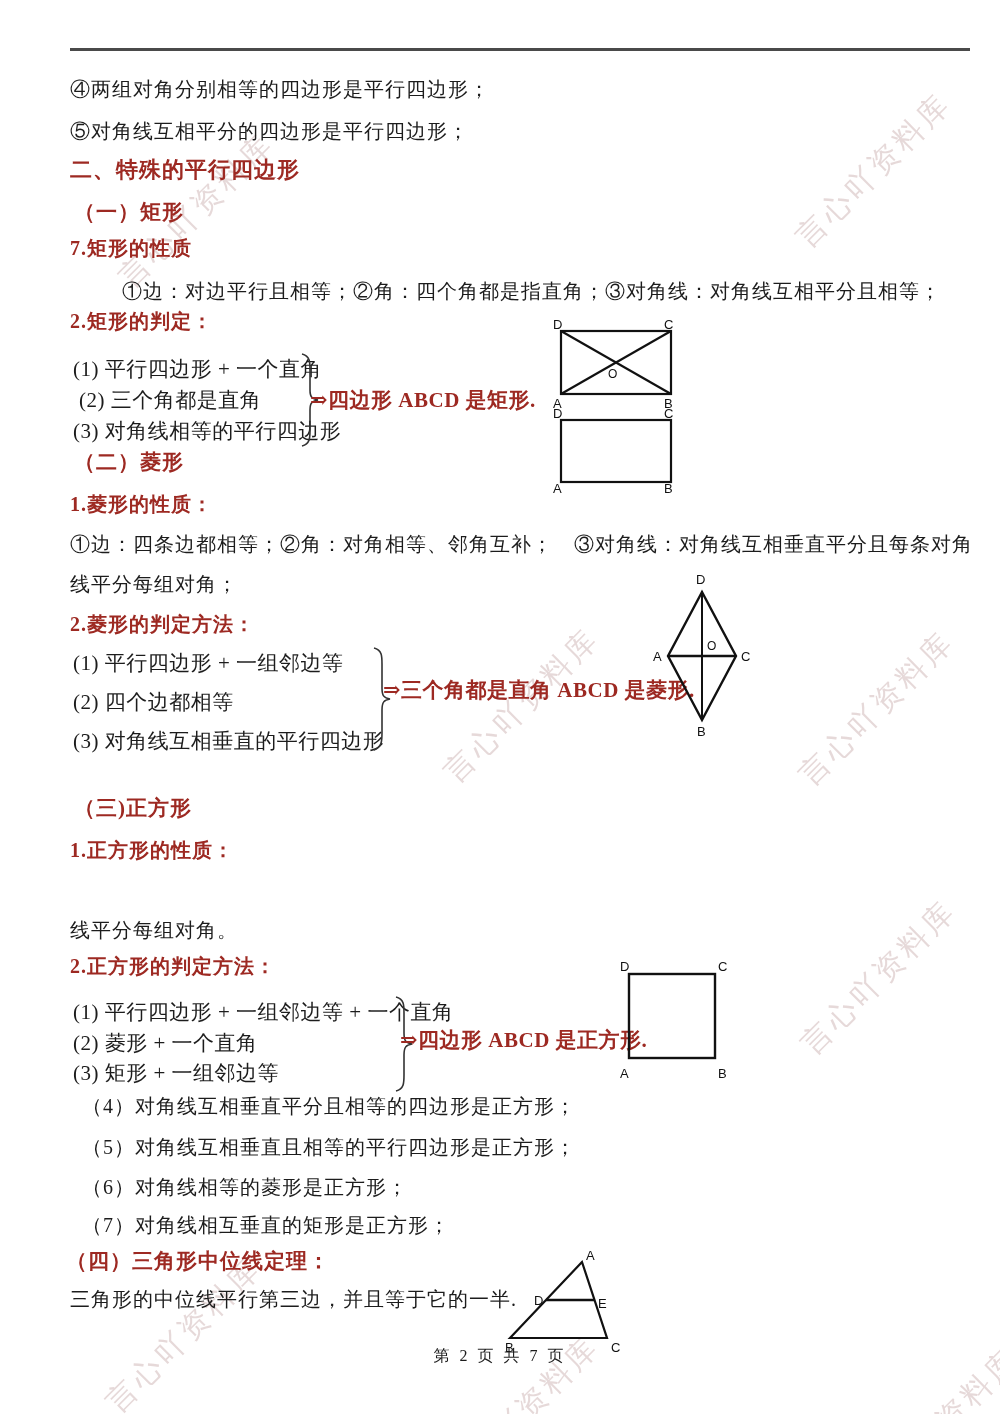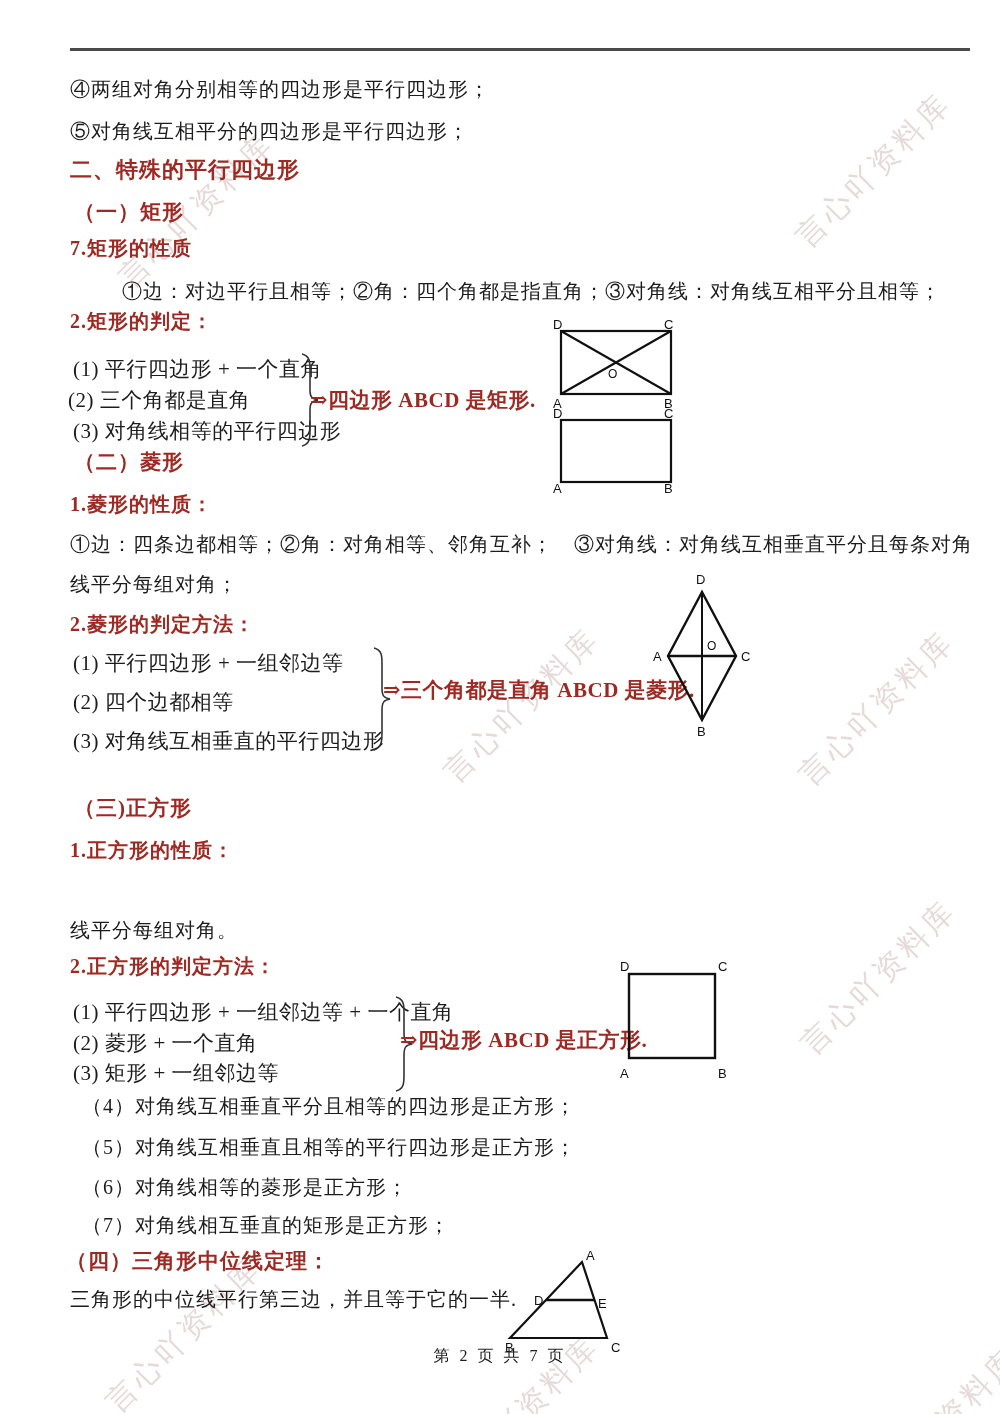--- a/index.html
+++ b/index.html
@@ -72,21 +72,21 @@
   <div class="t" style="left:70px;top:78px;">④两组对角分别相等的四边形是平行四边形；</div>
   <div class="t" style="left:70px;top:120px;">⑤对角线互相平分的四边形是平行四边形；</div>
 
   <div class="t red h-main" style="left:70px;top:157px;">二、特殊的平行四边形</div>
 
   <div class="t red h-sub" style="left:74px;top:200px;">（一）矩形</div>
   <div class="t red h-num" style="left:70px;top:237px;">7.矩形的性质</div>
   <div class="t" style="left:122px;top:280px;">①边：对边平行且相等；②角：四个角都是指直角；③对角线：对角线互相平分且相等；</div>
   <div class="t red h-num" style="left:70px;top:310px;">2.矩形的判定：</div>
   <div class="t item" style="left:73px;top:357px;">(1) 平行四边形 + 一个直角</div>
-  <div class="t item" style="left:68px;top:388px;">(2) 三个角都是直角</div>
+  <div class="t item" style="left:79px;top:388px;">(2) 三个角都是直角</div>
   <div class="t item" style="left:73px;top:419px;">(3) 对角线相等的平行四边形</div>
   <svg class="brace" style="left:298px;top:352px;" width="22" height="96" viewBox="0 0 22 96">
     <path d="M4 2 C12 4 12 10 12 18 L12 38 C12 45 14 47 20 48 C14 49 12 51 12 58 L12 78 C12 86 12 92 4 94" fill="none" stroke="#333" stroke-width="1.6"></path>
   </svg>
   <div class="t red concl" style="left:310px;top:388px;">⇒四边形 ABCD 是矩形.</div>
 
   <svg class="diagram" style="left:546px;top:318px;" width="140" height="94" viewBox="0 0 140 94">
     <rect x="15" y="13" width="110" height="63" fill="none" stroke="#111" stroke-width="2.2"></rect>
     <line x1="15" y1="13" x2="125" y2="76" stroke="#111" stroke-width="2.2"></line>
     <line x1="125" y1="13" x2="15" y2="76" stroke="#111" stroke-width="2.2"></line>

